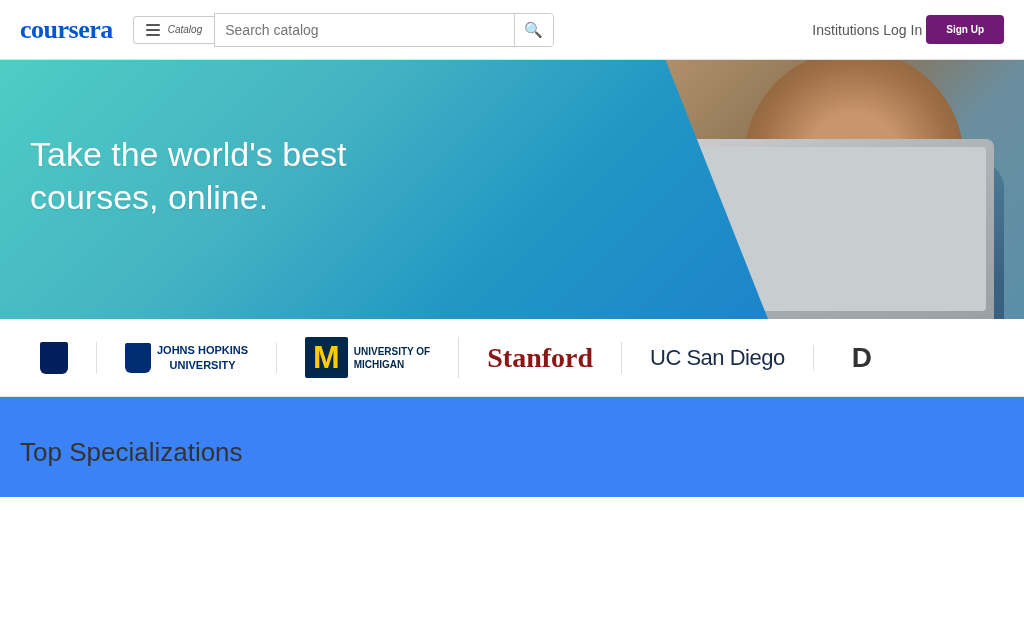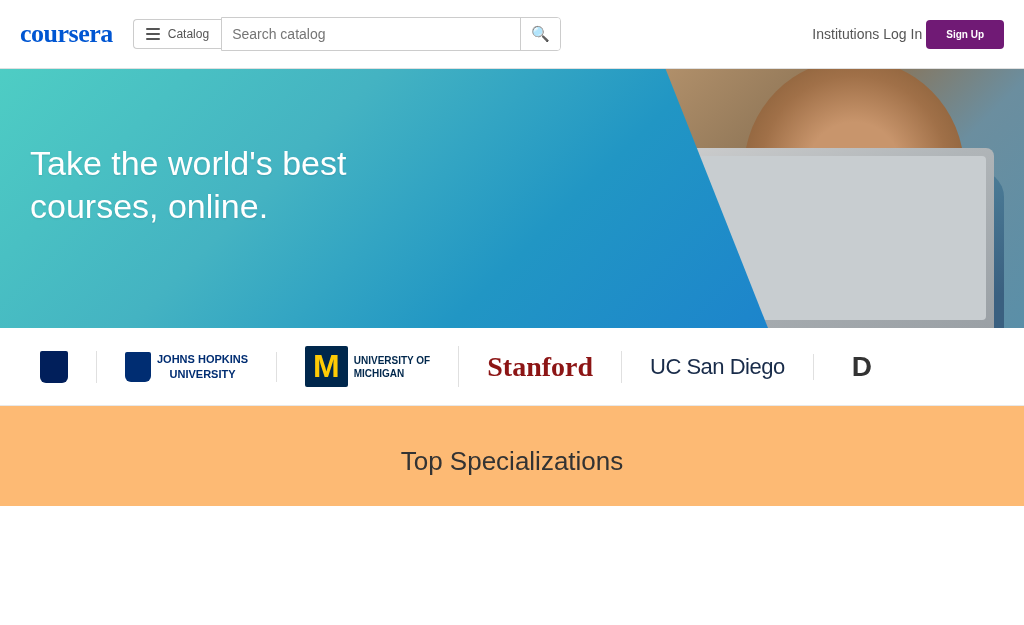--- a/index.html
+++ b/index.html
@@ -2,49 +2,50 @@
 <html><head>
   <meta charset="utf-8">
   <style>
     * { margin: 0; padding: 0; box-sizing: border-box; }
     body { font-family: 'Source Sans Pro', Arial, sans-serif; width: 1024px; overflow-x: hidden; background: #fff; }
 
     
     .navbar {
       display: flex;
       align-items: center;
-      height: 69px;
+      height: 60px;
       padding: 0 20px;
       border-bottom: 1px solid #e0e0e0;
       background: #fff;
     }
     .navbar-logo {
       font-size: 26px;
       font-weight: bold;
       color: #0056d2;
       letter-spacing: -0.5px;
       margin-right: 20px;
       font-family: Georgia, serif;
     }
     .navbar-logo span.coursera-text {
       display: inline-block;
     }
     .catalog-btn {
       display: flex;
       align-items: center;
       gap: 6px;
-      font-size: 12px;
+      font-size: 10px;
       color: #555;
       border: 1px solid #ccc;
       border-right: none;
       padding: 7px 12px;
       border-radius: 4px 0 0 4px;
       cursor: pointer;
       background: #fff;
       white-space: nowrap;
+      font-style: italic;
     }
     .search-container {
       display: flex;
       align-items: center;
       flex: 1;
       max-width: 340px;
       border: 1px solid #ccc;
       border-radius: 0 4px 4px 0;
       overflow: hidden;
     }
@@ -206,23 +207,23 @@
     
     .stanford-text { font-size: 28px; font-weight: 700; color: #8c1515; font-family: Georgia, serif; }
     
     .ucsd-logo { display: flex; align-items: center; }
     .ucsd-text { font-size: 22px; font-weight: 300; color: #182b49; letter-spacing: -0.5px; }
     
     .partial-d { font-size: 28px; font-weight: 700; color: #333; padding-left: 10px; }
 
     
     .bottom-section {
-      background: #fdba74;
+      background: #3b82f6;
       padding: 40px 20px 20px;
-      text-align: center;
+      text-align: left;
       min-height: 100px;
     }
     .section-title {
       font-size: 26px;
       font-weight: 300;
       color: #333;
     }
 
     
     .catalog-icon-lines {

